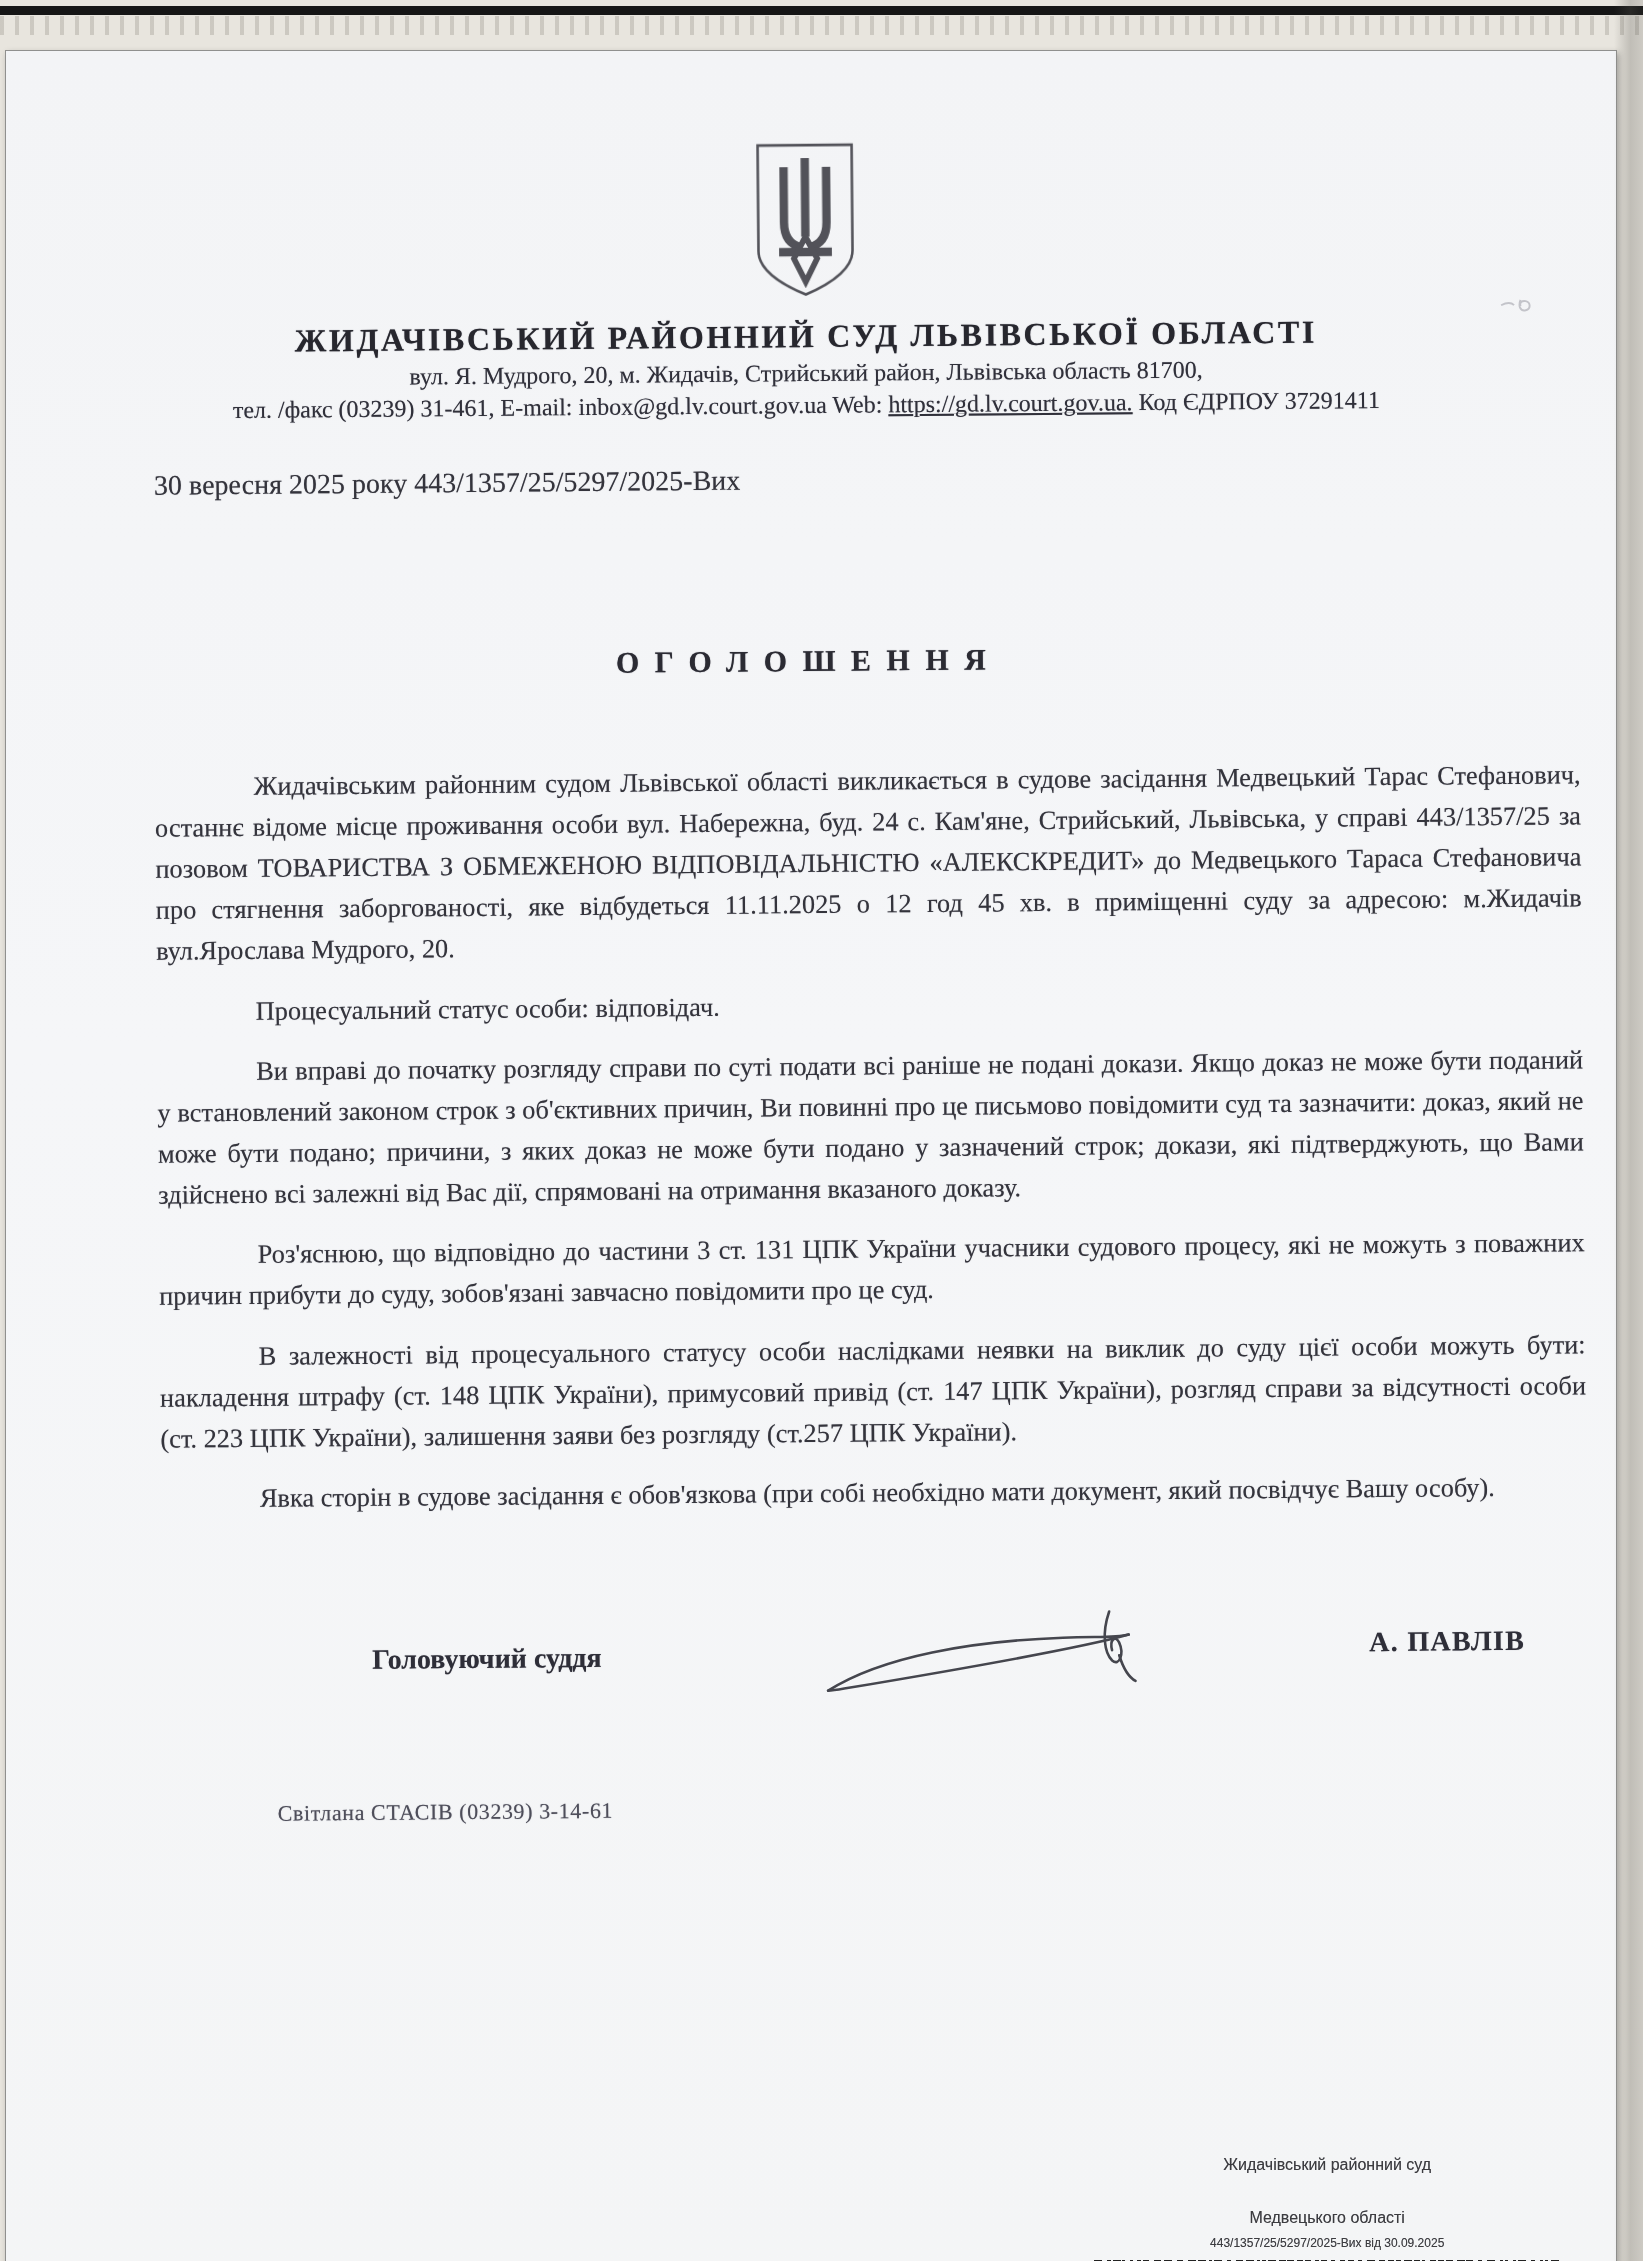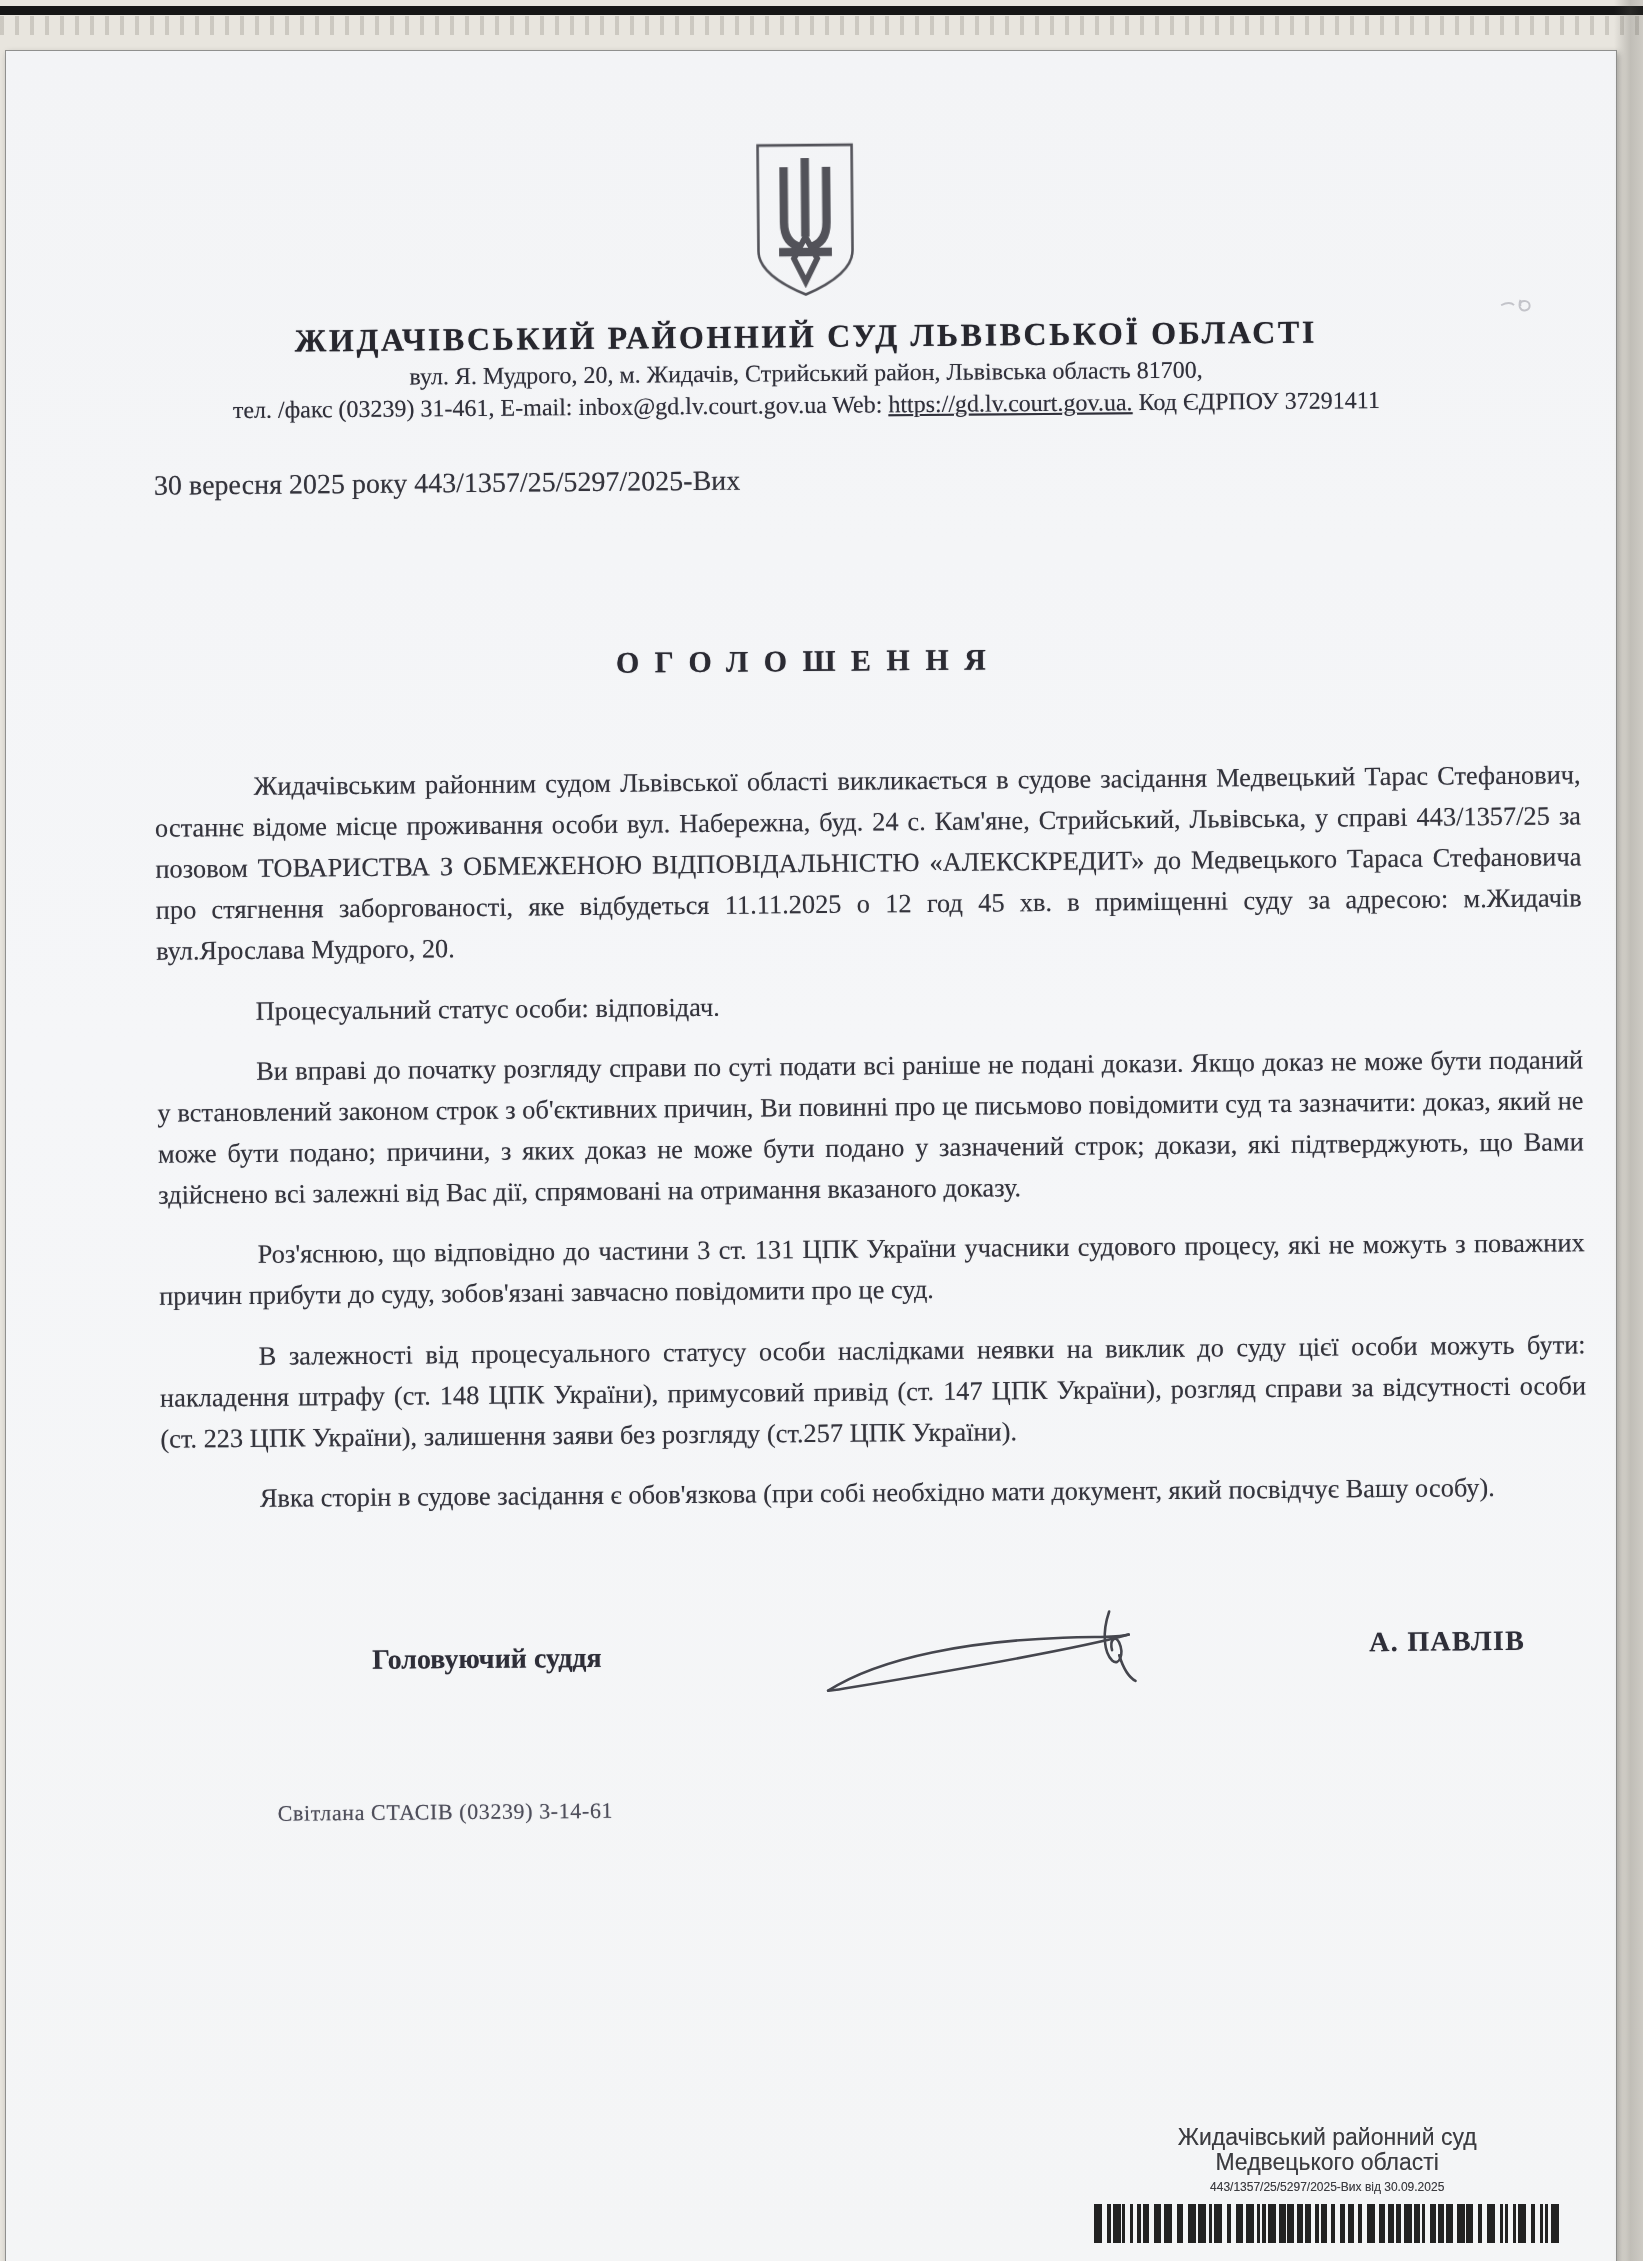--- a/index.html
+++ b/index.html
@@ -58,21 +58,21 @@
 
   .clerk-line{margin:76px 0 0 264px;font-size:22px;color:#4e4e5a;
     text-shadow:0 0 1px rgba(90,90,105,.55);letter-spacing:0.6px;}
 
   
   .footer-stamp{
     position:absolute;right:24.5px;top:2074px;width:529px;text-align:center;
     font-family:"Liberation Sans", sans-serif;color:#3c3c40;
     text-shadow:0 0 0.6px rgba(60,60,65,.5);
   }
-  .footer-stamp .f-line1,.footer-stamp .f-line2{font-size:23px;line-height:24.5px;}
+  .footer-stamp .f-line1,.footer-stamp .f-line2{font-size:16px;line-height:24.5px;margin-top:28px;}
   .footer-stamp .f-line3{font-size:12px;line-height:26px;}
   .barcode{height:39px;margin:3.9px auto 0;width:467px;display:flex;align-items:stretch;justify-content:center;}
   .barcode i{display:block;background:#222;height:100%;}
   .barcode-text{font-size:19.3px;letter-spacing:1.9px;margin-top:19px;color:#2f2f33;}
 
   .pen-mark{position:absolute;right:77px;top:246px;width:35px;height:26px;opacity:.35;}
 </style>
 </head>
 <body>
 

